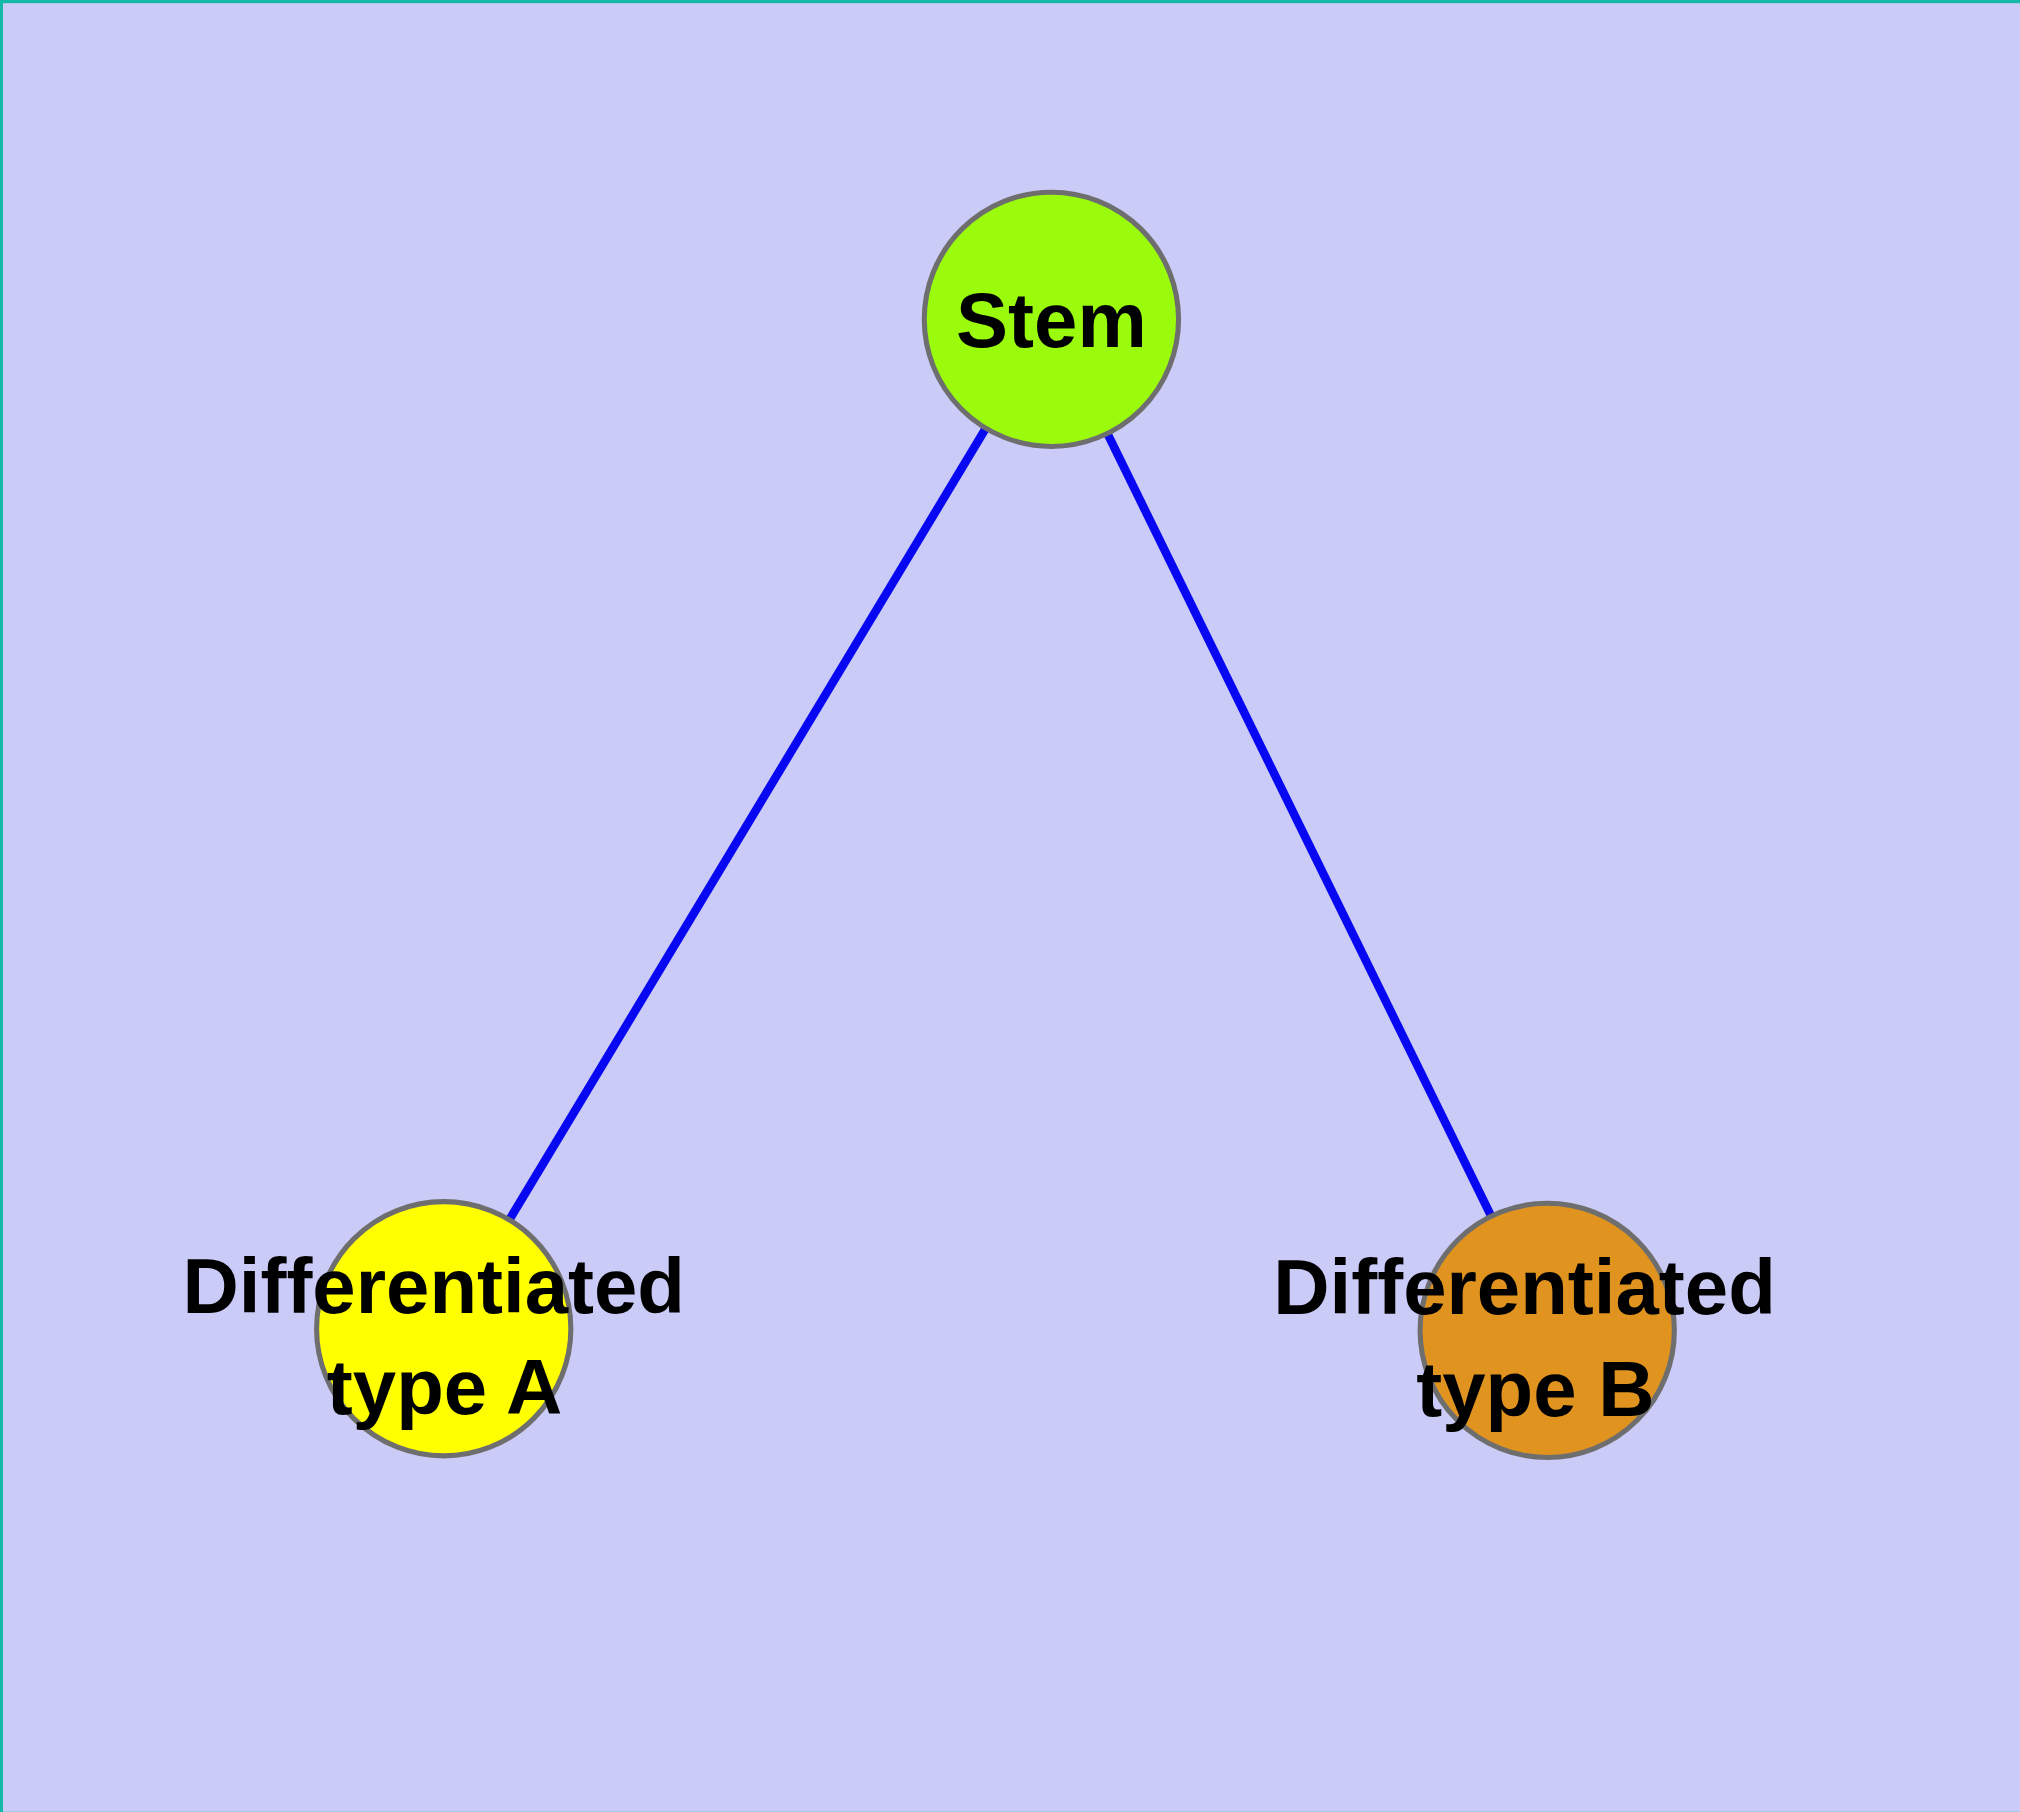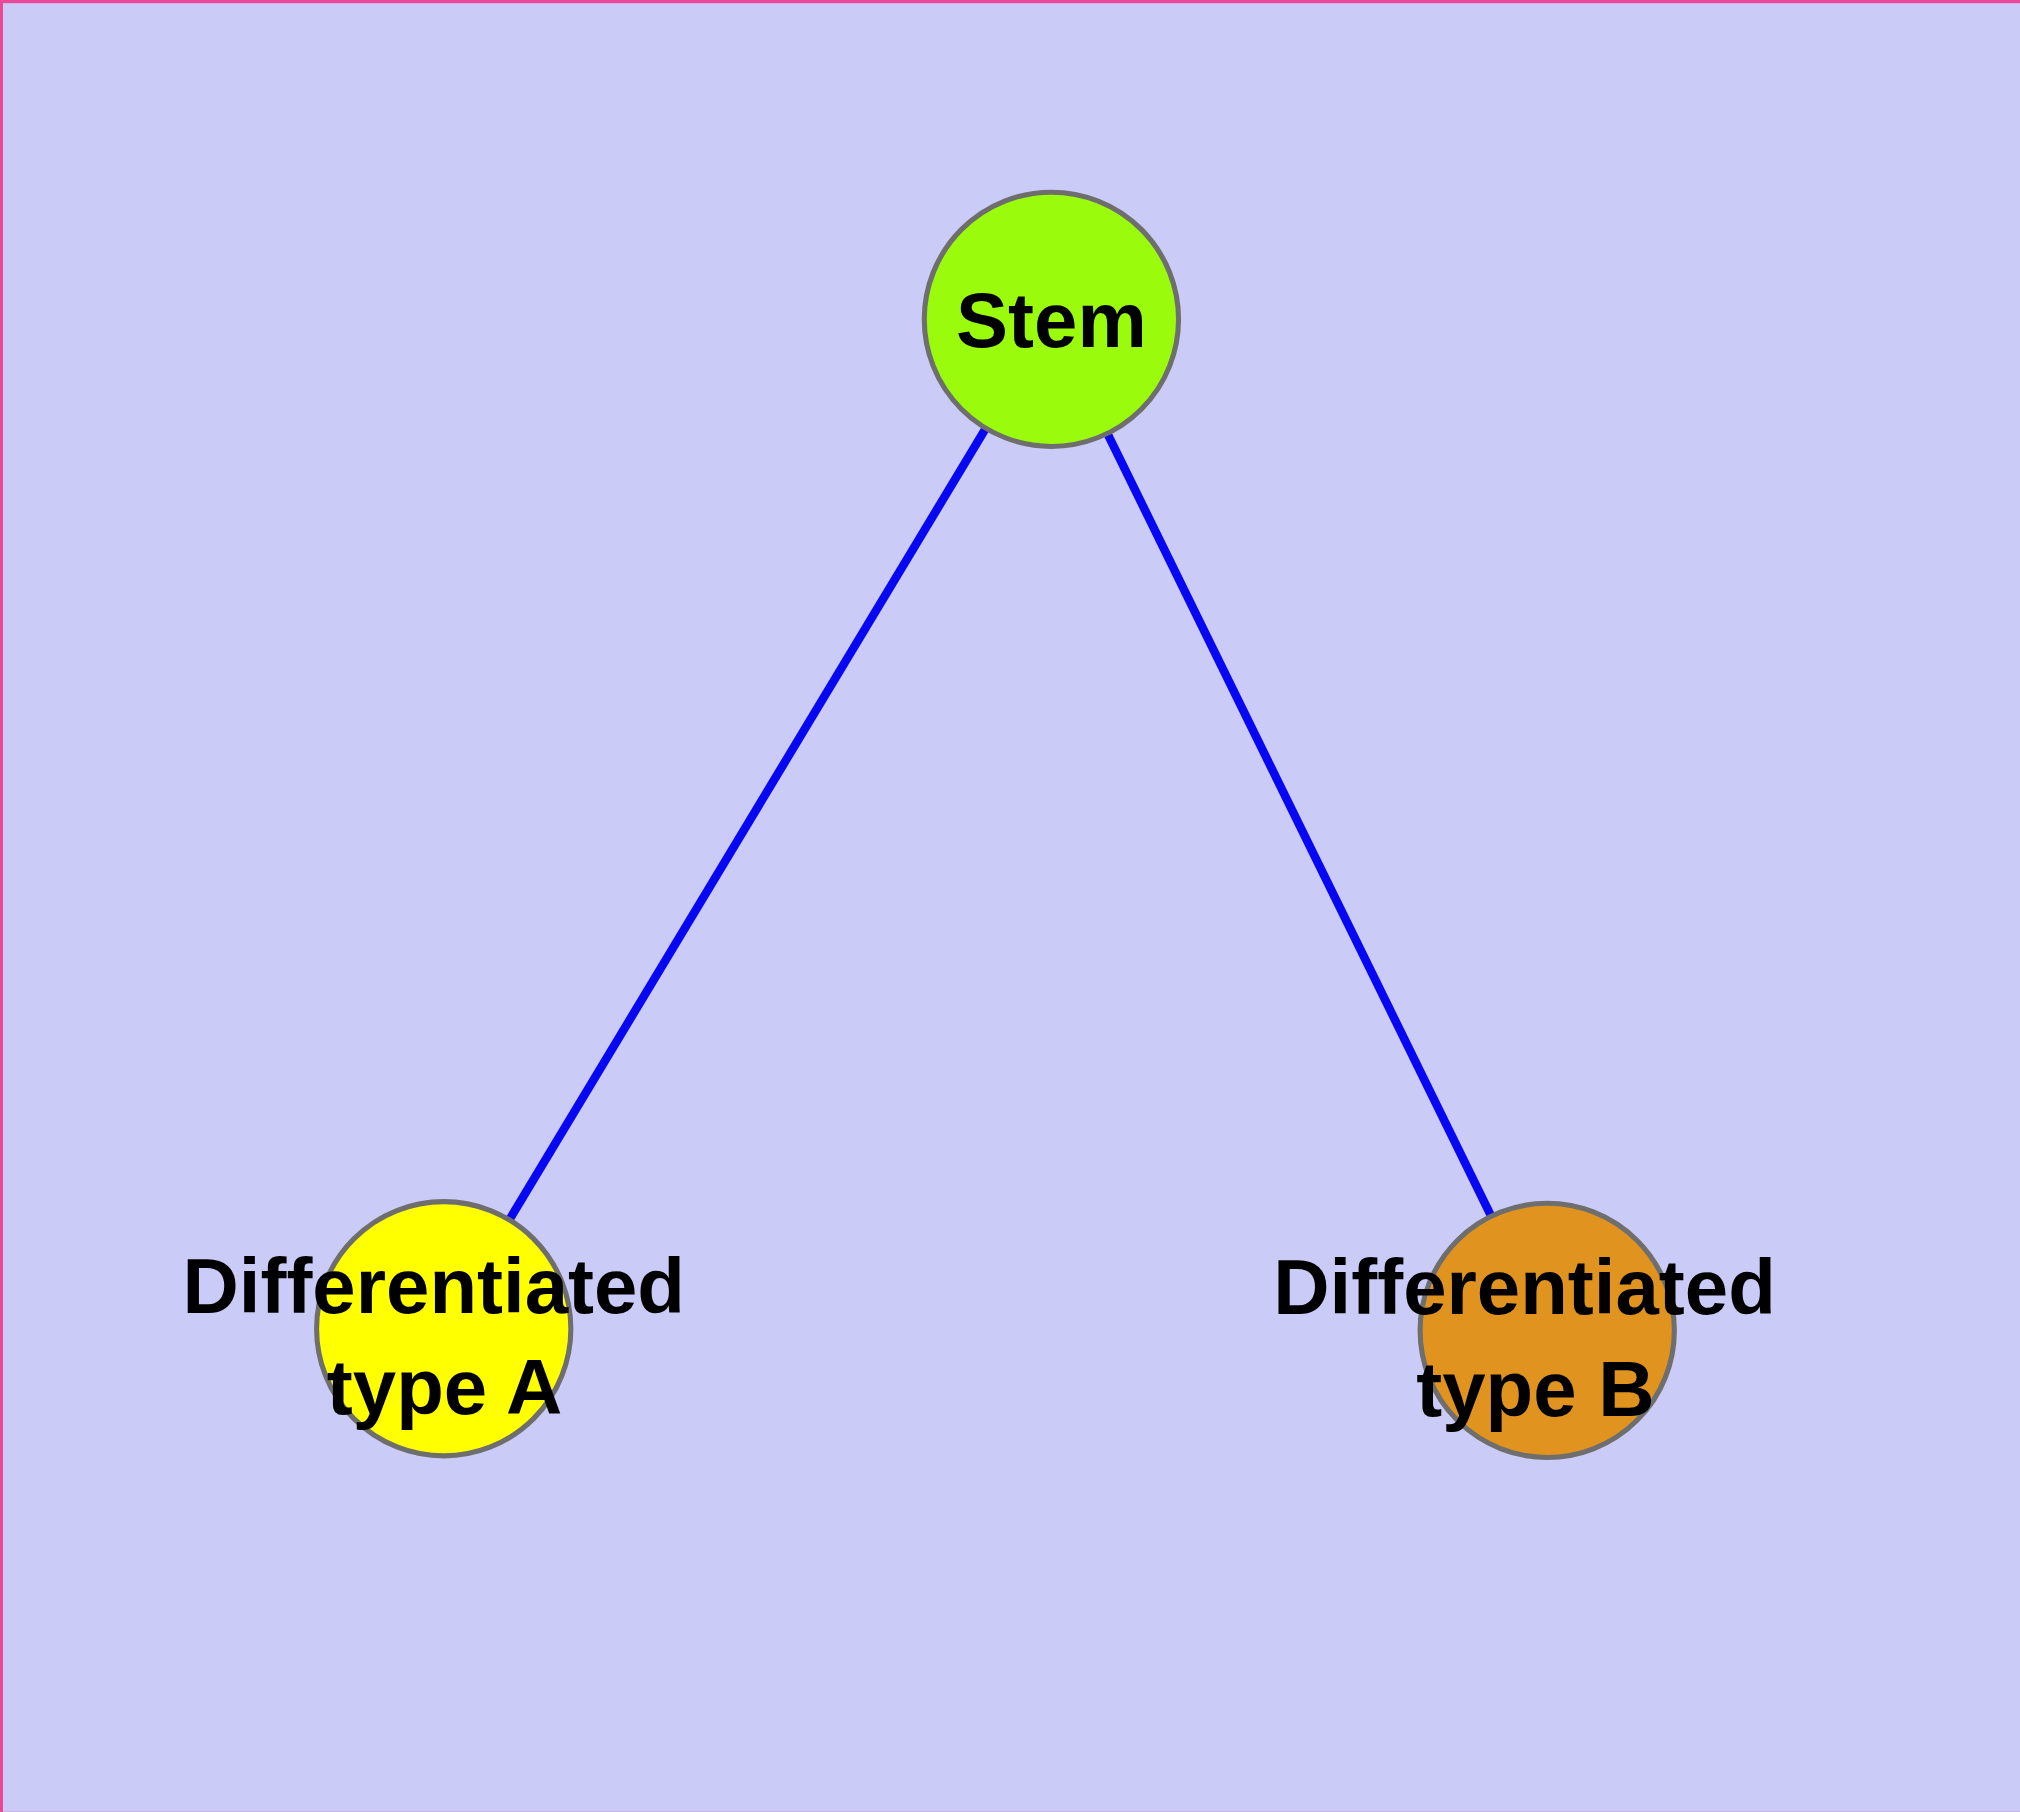--- a/index.html
+++ b/index.html
@@ -1,21 +1,21 @@
 <!DOCTYPE html>
 <html style="font-size:13.6px"><head>
 <meta charset="utf-8">
 <style>
   html, body { margin: 0; padding: 0; }
   body { background: #ffffff; font-family: "Liberation Sans", sans-serif; }
   .page {
     position: relative;
     width: 2021px;
     height: 1812px;
-    background: #ec4899;
+    background: #14b8a6;
     overflow: hidden;
   }
   .canvas {
     position: absolute;
     left: 2.5px;
     top: 3.4px;
     display: block;
   }
   .edge {
     stroke-width: 10;

